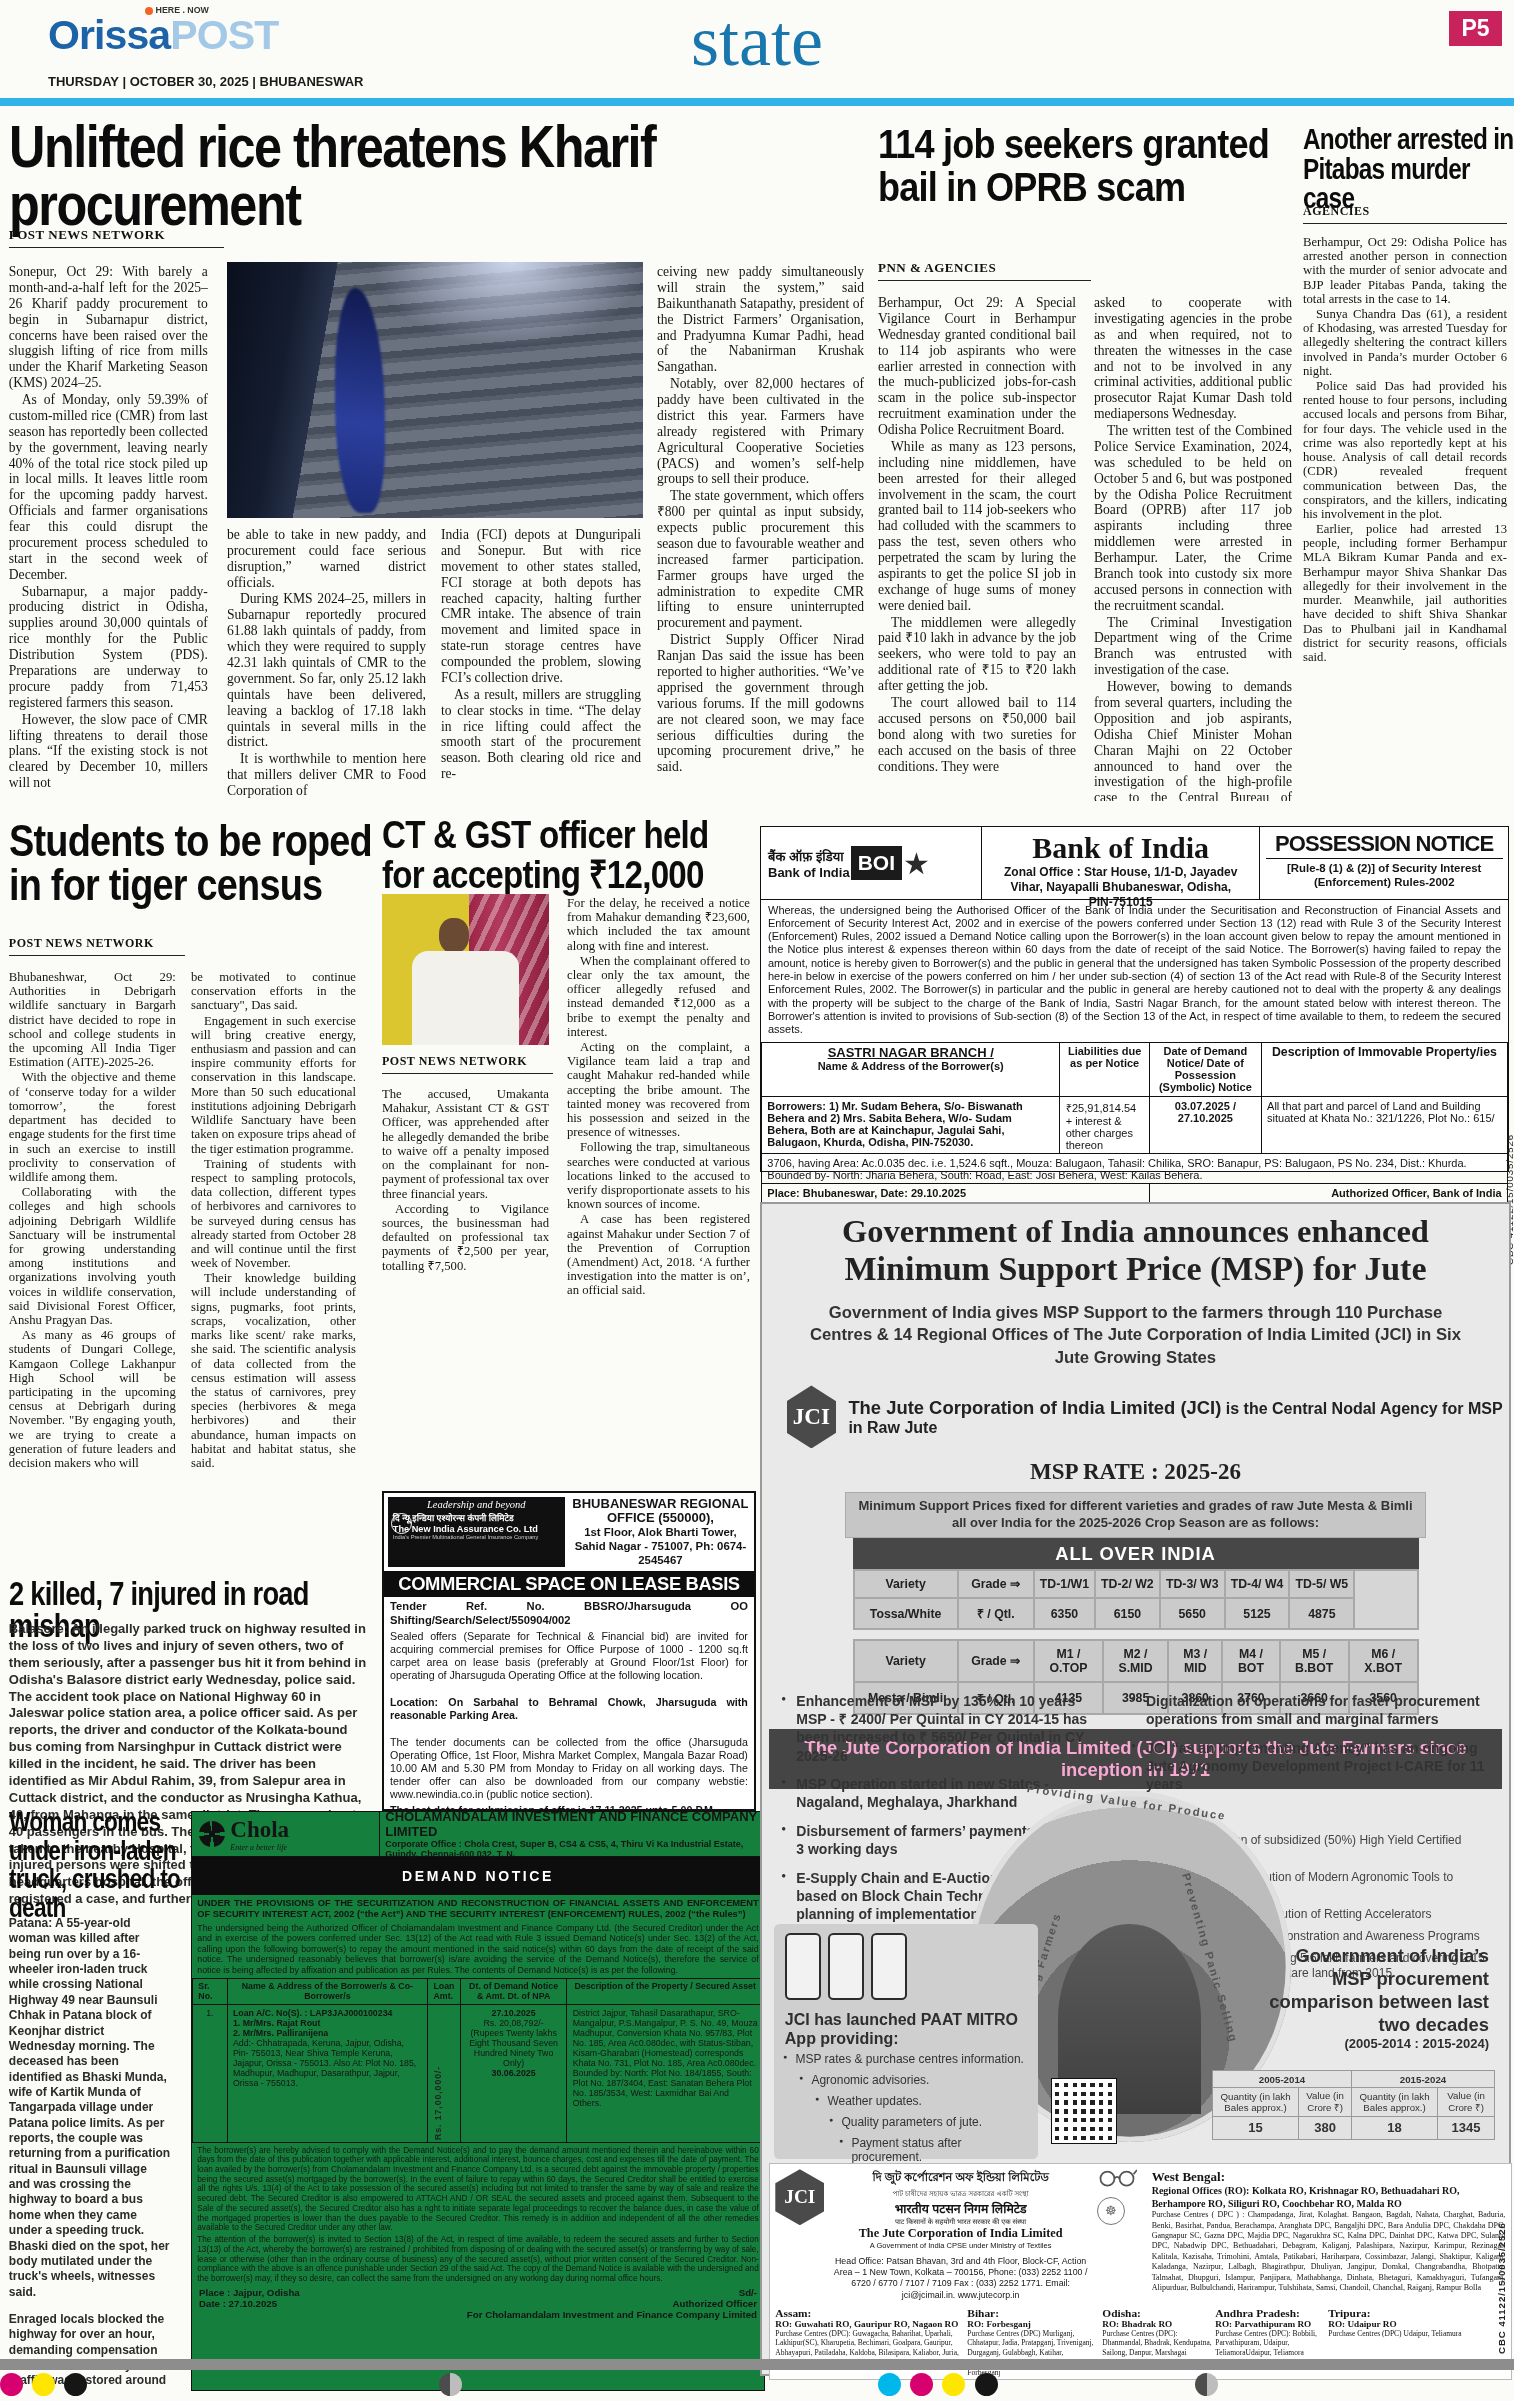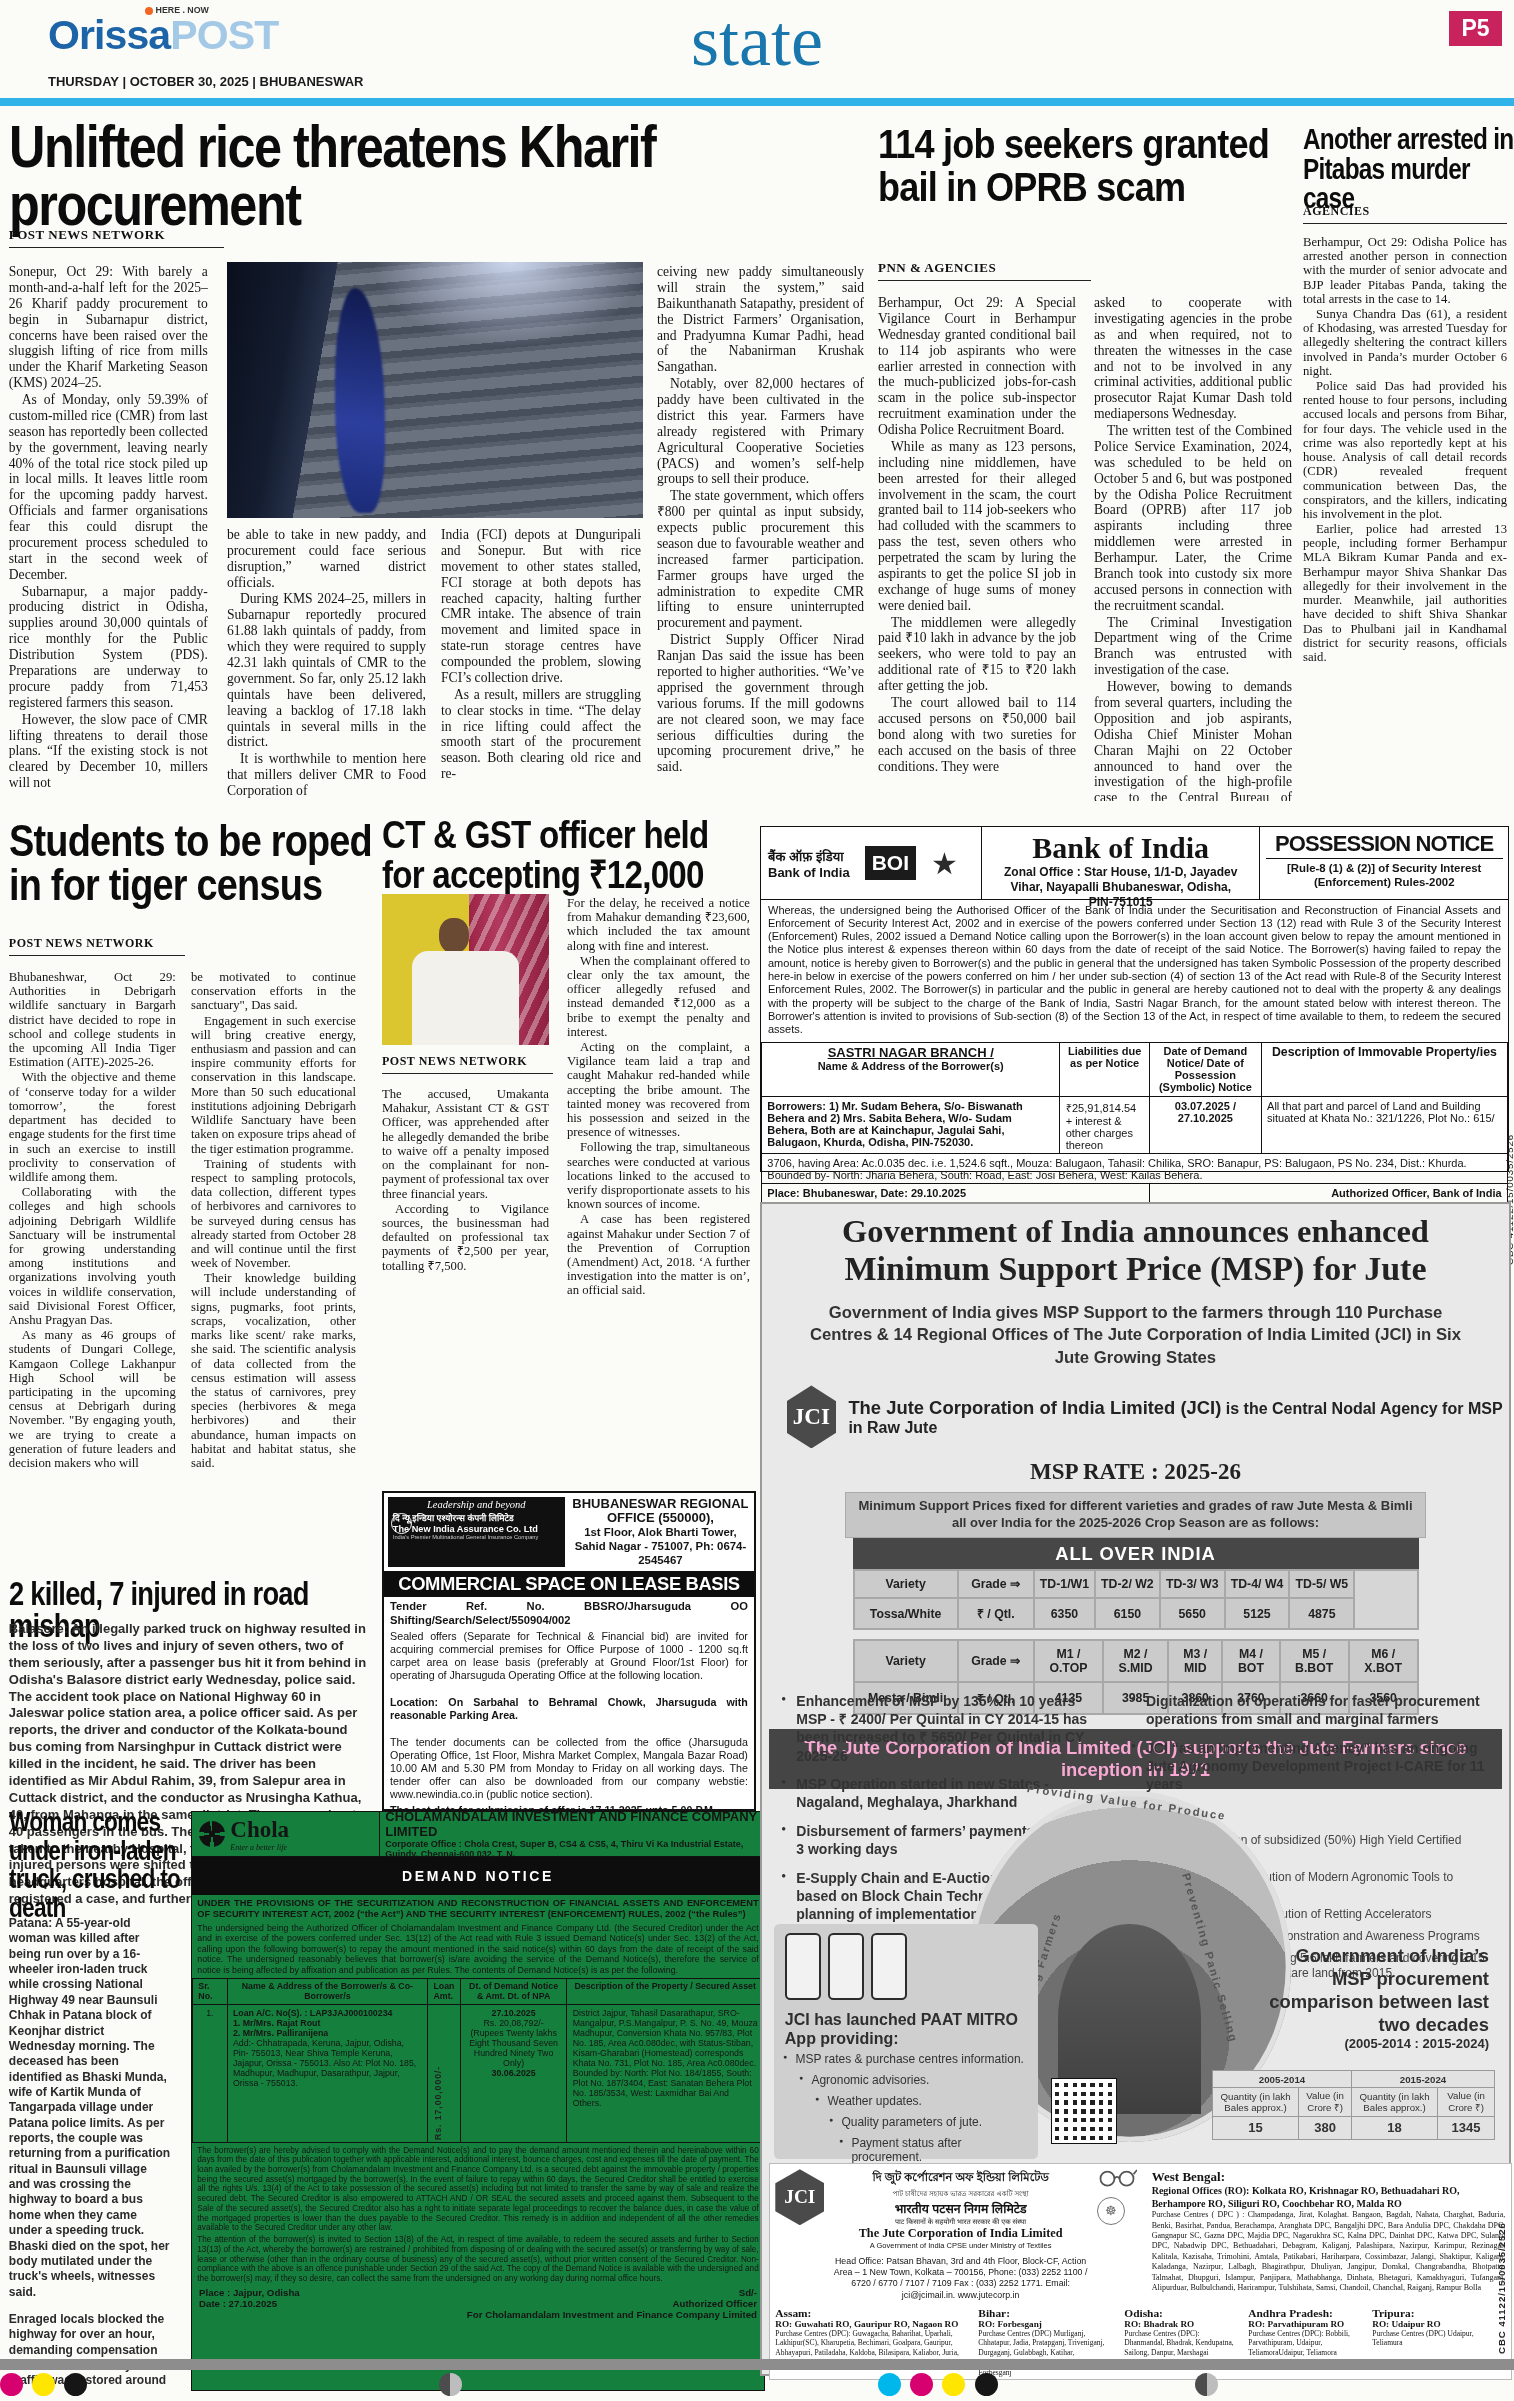--- a/index.html
+++ b/index.html
@@ -146,21 +146,21 @@
   <div class="abs" style="left:8.8px;top:1621px;width:358px;height:172px;font-size:13px;line-height:1.3;font-weight:bold;color:#2b2b2b;text-align:left">Balasore: An illegally parked truck on highway resulted in the loss of two lives and injury of seven others, two of them seriously, after a passenger bus hit it from behind in Odisha's Balasore district early Wednesday, police said. The accident took place on National Highway 60 in Jaleswar police station area, a police officer said. As per reports, the driver and conductor of the Kolkata-bound bus coming from Narsinghpur in Cuttack district were killed in the incident, he said. The driver has been identified as Mir Abdul Rahim, 39, from Salepur area in Cuttack district, and the conductor as Nrusingha Kathua, 40, from Mahanga in the same district. There were about 40 passengers in the bus. The injured passengers were taken to the nearby Hospital, from where two seriously injured persons were shifted to Balasore district headquarters hospital, the officer said. Police have registered a case, and further investigation is underway.</div>
 
   <div class="abs hl" style="left:8.8px;top:1808px;width:204px;font-size:27px;letter-spacing:-0.9px;transform:scaleX(.84);line-height:1.06">Woman comes under iron-laden truck, crushed to death</div>
   <div class="abs" style="left:8.8px;top:1904px;width:162px;height:485px;font-size:12px;line-height:1.28;font-weight:bold;color:#2b2b2b;overflow:hidden">
       <p>Patana: A 55-year-old woman was killed after being run over by a 16-wheeler iron-laden truck while crossing National Highway 49 near Baunsuli Chhak in Patana block of Keonjhar district Wednesday morning. The deceased has been identified as Bhaski Munda, wife of Kartik Munda of Tangarpada village under Patana police limits. As per reports, the couple was returning from a purification ritual in Baunsuli village and was crossing the highway to board a bus home when they came under a speeding truck. Bhaski died on the spot, her body mutilated under the truck's wheels, witnesses said.</p>
       <p>Enraged locals blocked the highway for over an hour, demanding compensation for the victim's family. Traffic was restored around noon after police intervened and pacified the protesters. The truck driver, identified as Giridhari Das, 29, of Chainpur village under Kundai police limits in Jharkhand's Jamtula district, has been detained, and the vehicle seized. A case has been registered at Turumunga police station, said Sub-Inspector Kishore Patra.</p>
     </div>
 
   <div class="abs boxed" style="left:760px;top:826px;width:747px;height:344px;background:#fff">
     <div style="display:flex;border-bottom:1.8px solid #111;height:72px">
-      <div style="width:206px;border-right:1.8px solid #111;display:flex;align-items:center;padding:3.5px 7px;gap:15px">
+      <div style="width:206px;border-right:1.8px solid #111;display:flex;align-items:center;padding:3.5px 7px;gap:1px">
         <div>
           <div style="font-size:13px;font-weight:bold">बैंक ऑफ़ इंडिया</div>
           <div style="font-size:13px;font-weight:bold">Bank of India</div>
         </div>
         <div style="background:#1b1b1b;color:#fff;font-weight:bold;font-size:21px;padding:5.3px 7px">BOI</div>
         <div style="font-size:30px;color:#2b2b2b">★</div>
       </div>
       <div style="flex:1;text-align:center;padding-top:3.5px">
         <div class="ser" style="font-size:30px;font-weight:bold">Bank of India</div>
         <div style="font-size:12px;font-weight:bold;line-height:1.25;width:86%;margin:0 auto">Zonal Office : Star House, 1/1-D, Jayadev Vihar, Nayapalli Bhubaneswar, Odisha, PIN-751015</div>
@@ -426,21 +426,21 @@
               <path d="M20 11 q3 -4 6 0 M42 6 l4 -5" stroke="#555" stroke-width="2" fill="none"></path>
             </svg>
           <div style="width:26px;height:26px;border-radius:50%;border:1.8px solid #777;margin-top:5.3px;display:flex;align-items:center;justify-content:center;color:#666;font-size:13px">☸</div>
         </div>
         <div style="flex:1">
           <div class="ser" style="font-size:13px;font-weight:bold">West Bengal:</div>
           <div class="ser" style="font-size:10px;font-weight:bold;line-height:1.25">Regional Offices (RO): Kolkata RO, Krishnagar RO, Bethuadahari RO, Berhampore RO, Siliguri RO, Coochbehar RO, Malda RO</div>
           <div class="ser" style="font-size:8px;line-height:1.3;text-align:justify">Purchase Centres ( DPC ) : Champadanga, Jirat, Kolaghat. Bangaon, Bagdah, Nahata, Charghat, Baduria, Benki, Basirhat, Pandua, Berachampa, Aranghata DPC, Bangaljhi DPC, Bara Andulia DPC, Chakdaha DPC, Gangnapur SC, Gazna DPC, Majdia DPC, Nagarukhra SC, Kalna DPC, Dainhat DPC, Katwa DPC, Sulantu DPC, Nabadwip DPC, Bethuadahari, Debagram, Kaliganj, Palashipara, Nazirpur, Karimpur, Rezinagar, Kalitala, Kazisaha, Trimohini, Amtala, Patikabari, Hariharpara, Cossimbazar, Jalangi, Shaktipur, Kaliganj, Kaladanga, Nazirpur, Lalbagh, Bhagirathpur, Dhuliyan, Jangipur, Domkal, Changrabandha, Bhotpatty, Talmahat, Dhupguri, Islampur, Panjipara, Mathabhanga, Dinhata, Bhetaguri, Kamakhyaguri, Tufanganj, Alipurduar, Bulbulchandi, Harirampur, Tulshihata, Samsi, Chandoil, Chanchal, Raiganj, Rampur Bolla</div>
         </div>
       </div>
-      <div style="display:flex;gap:14px;margin-top:5.3px">
+      <div style="display:flex;gap:3px;margin-top:5.3px">
         <div style="width:189px">
           <div class="ser" style="font-size:11.4px;font-weight:bold">Assam:</div>
           <div class="ser" style="font-size:9.2px;font-weight:bold">RO: Guwahati RO, Gauripur RO, Nagaon RO</div>
           <div class="ser" style="font-size:7.5px;line-height:1.3">Purchase Centres (DPC):  Guwagacha, Baharihat, Uparhali, Lakhipur(SC), Kharupetia, Bechimari, Goalpara, Gauripur, Abhayapuri, Patiladaha, Kaldoba, Bilasipara, Kaliabor, Juria, Dumdumia, Dhing, Moirabari, Lanka, Bhuragaon</div>
         </div>
         <div style="width:132px">
           <div class="ser" style="font-size:11.4px;font-weight:bold">Bihar:</div>
           <div class="ser" style="font-size:9.2px;font-weight:bold">RO: Forbesganj</div>
           <div class="ser" style="font-size:7.5px;line-height:1.3">Purchase Centres (DPC) Murliganj, Chhatapur, Jadia, Pratapganj, Triveniganj, Durgaganj, Gulabbagh, Katihar, Kishanganj, Bahadurganj, Thakurganj, Forbesganj</div>
         </div>

